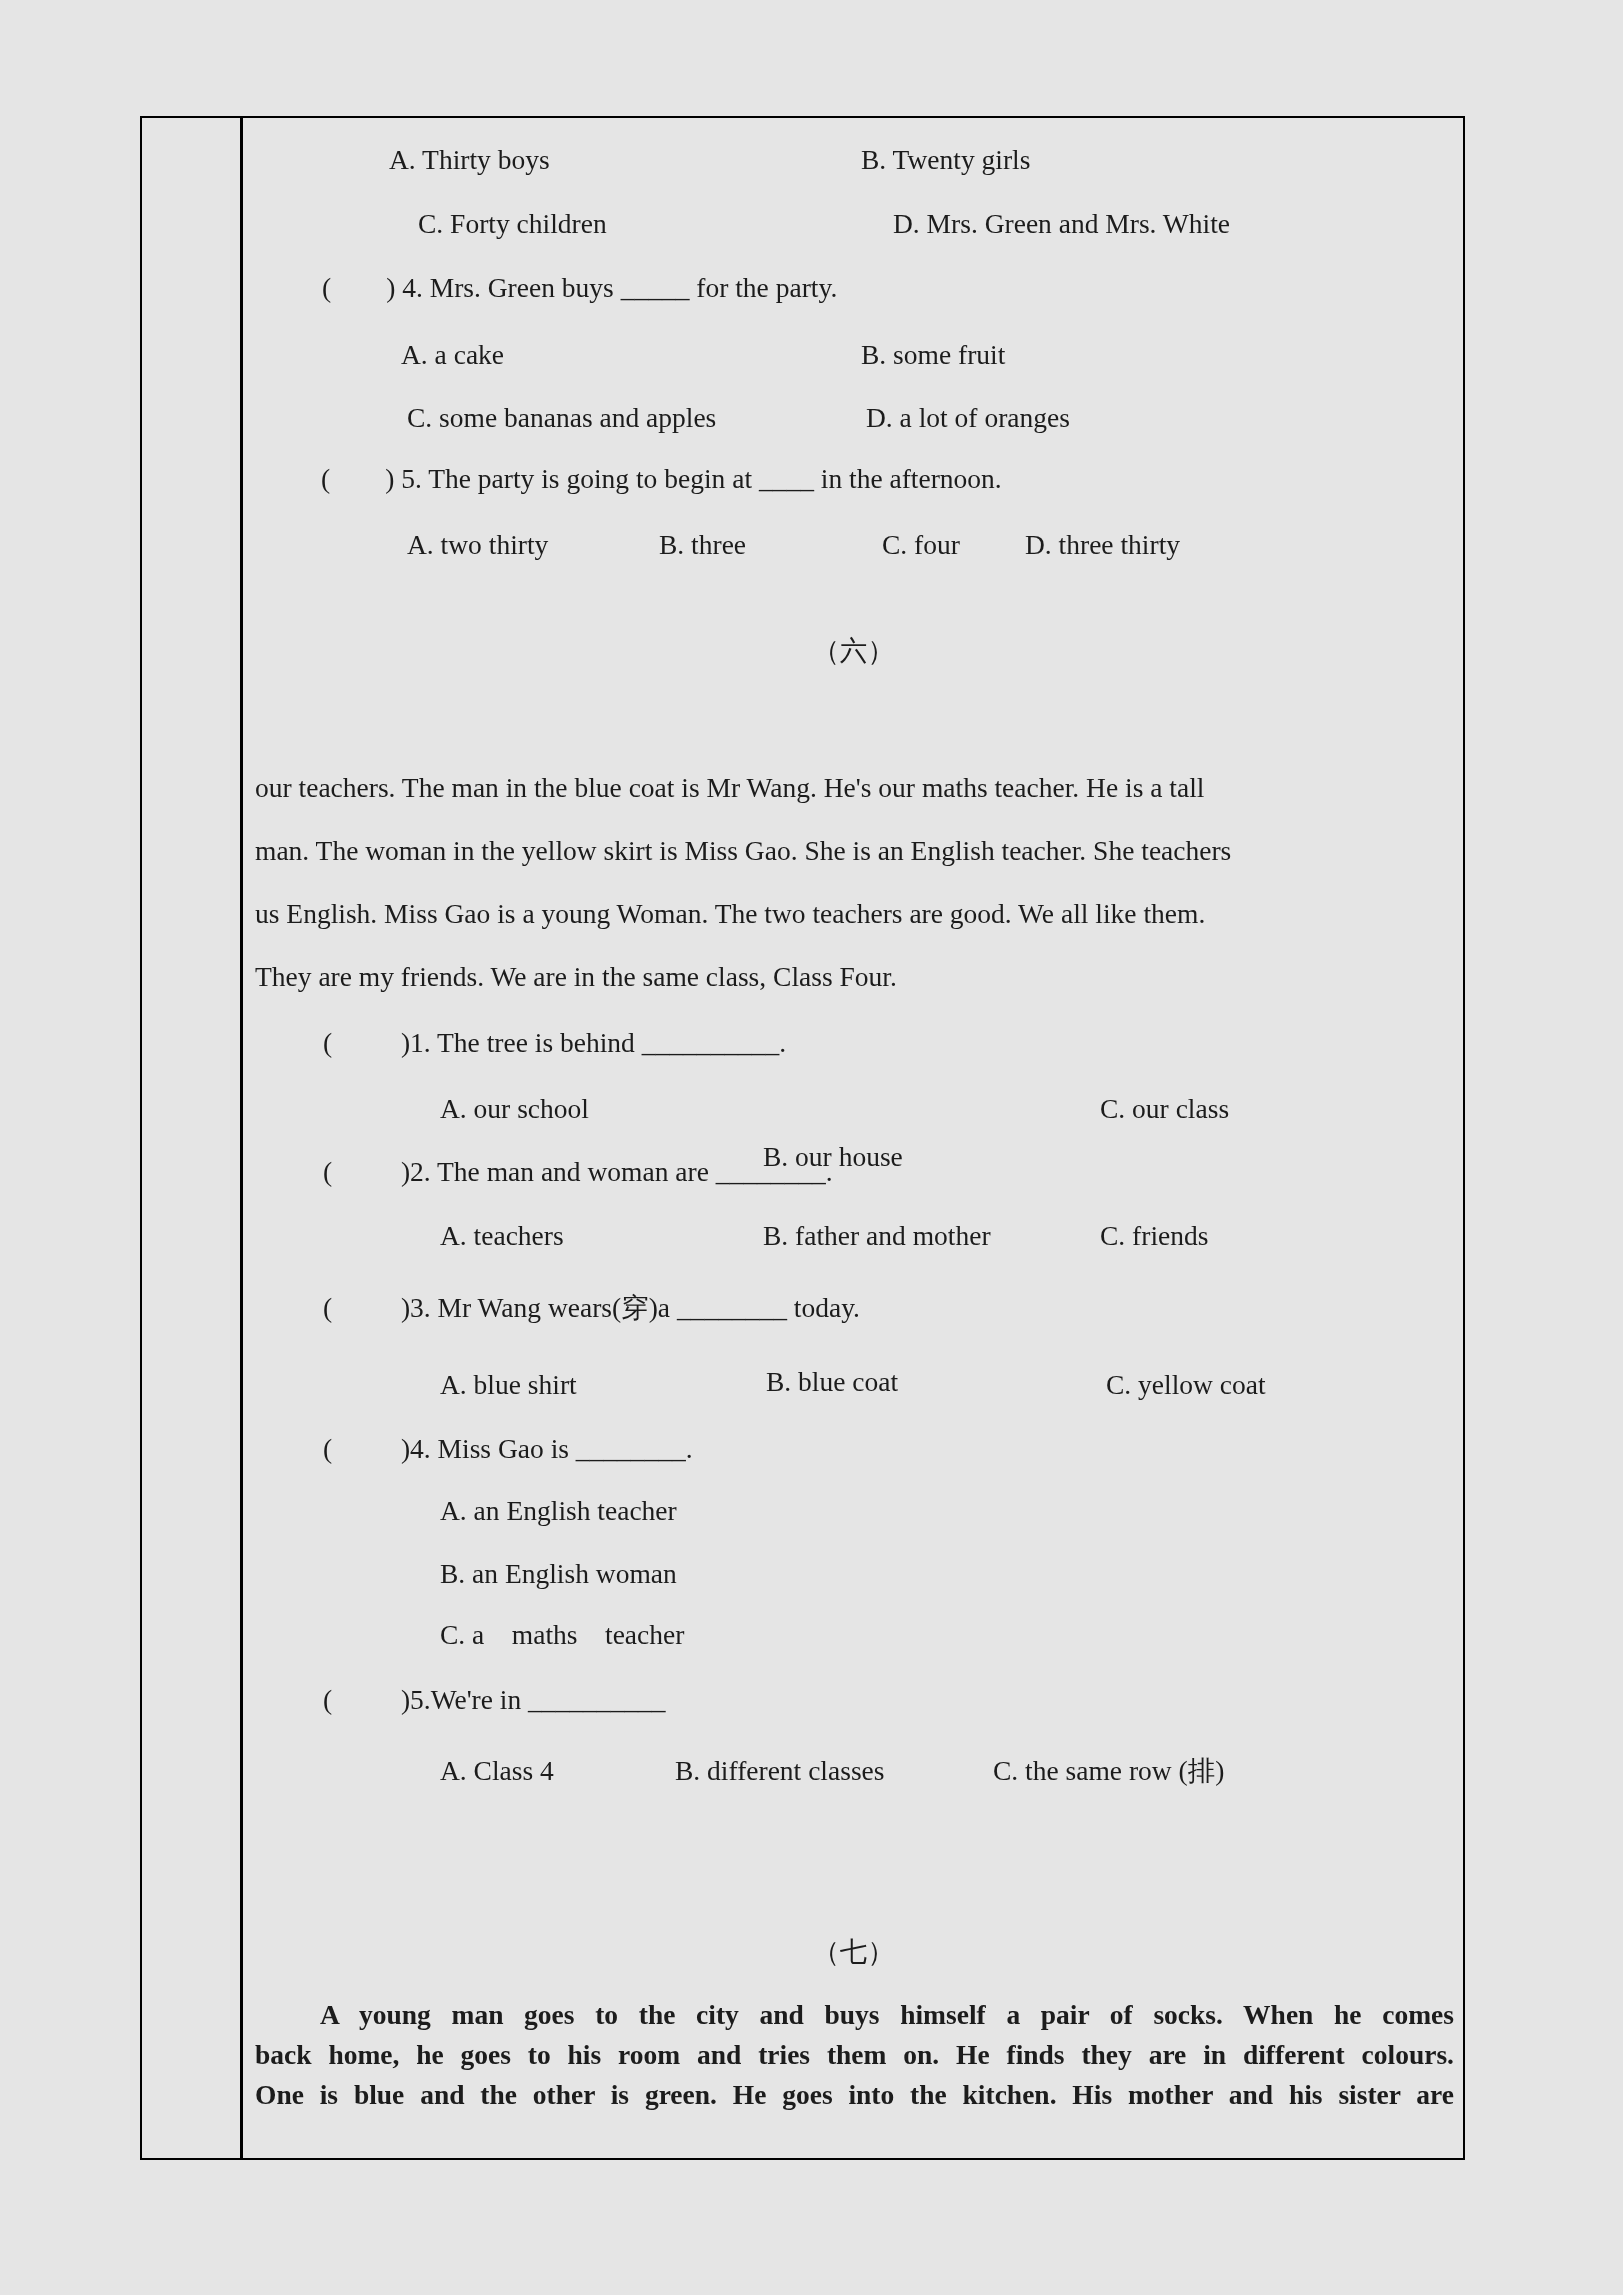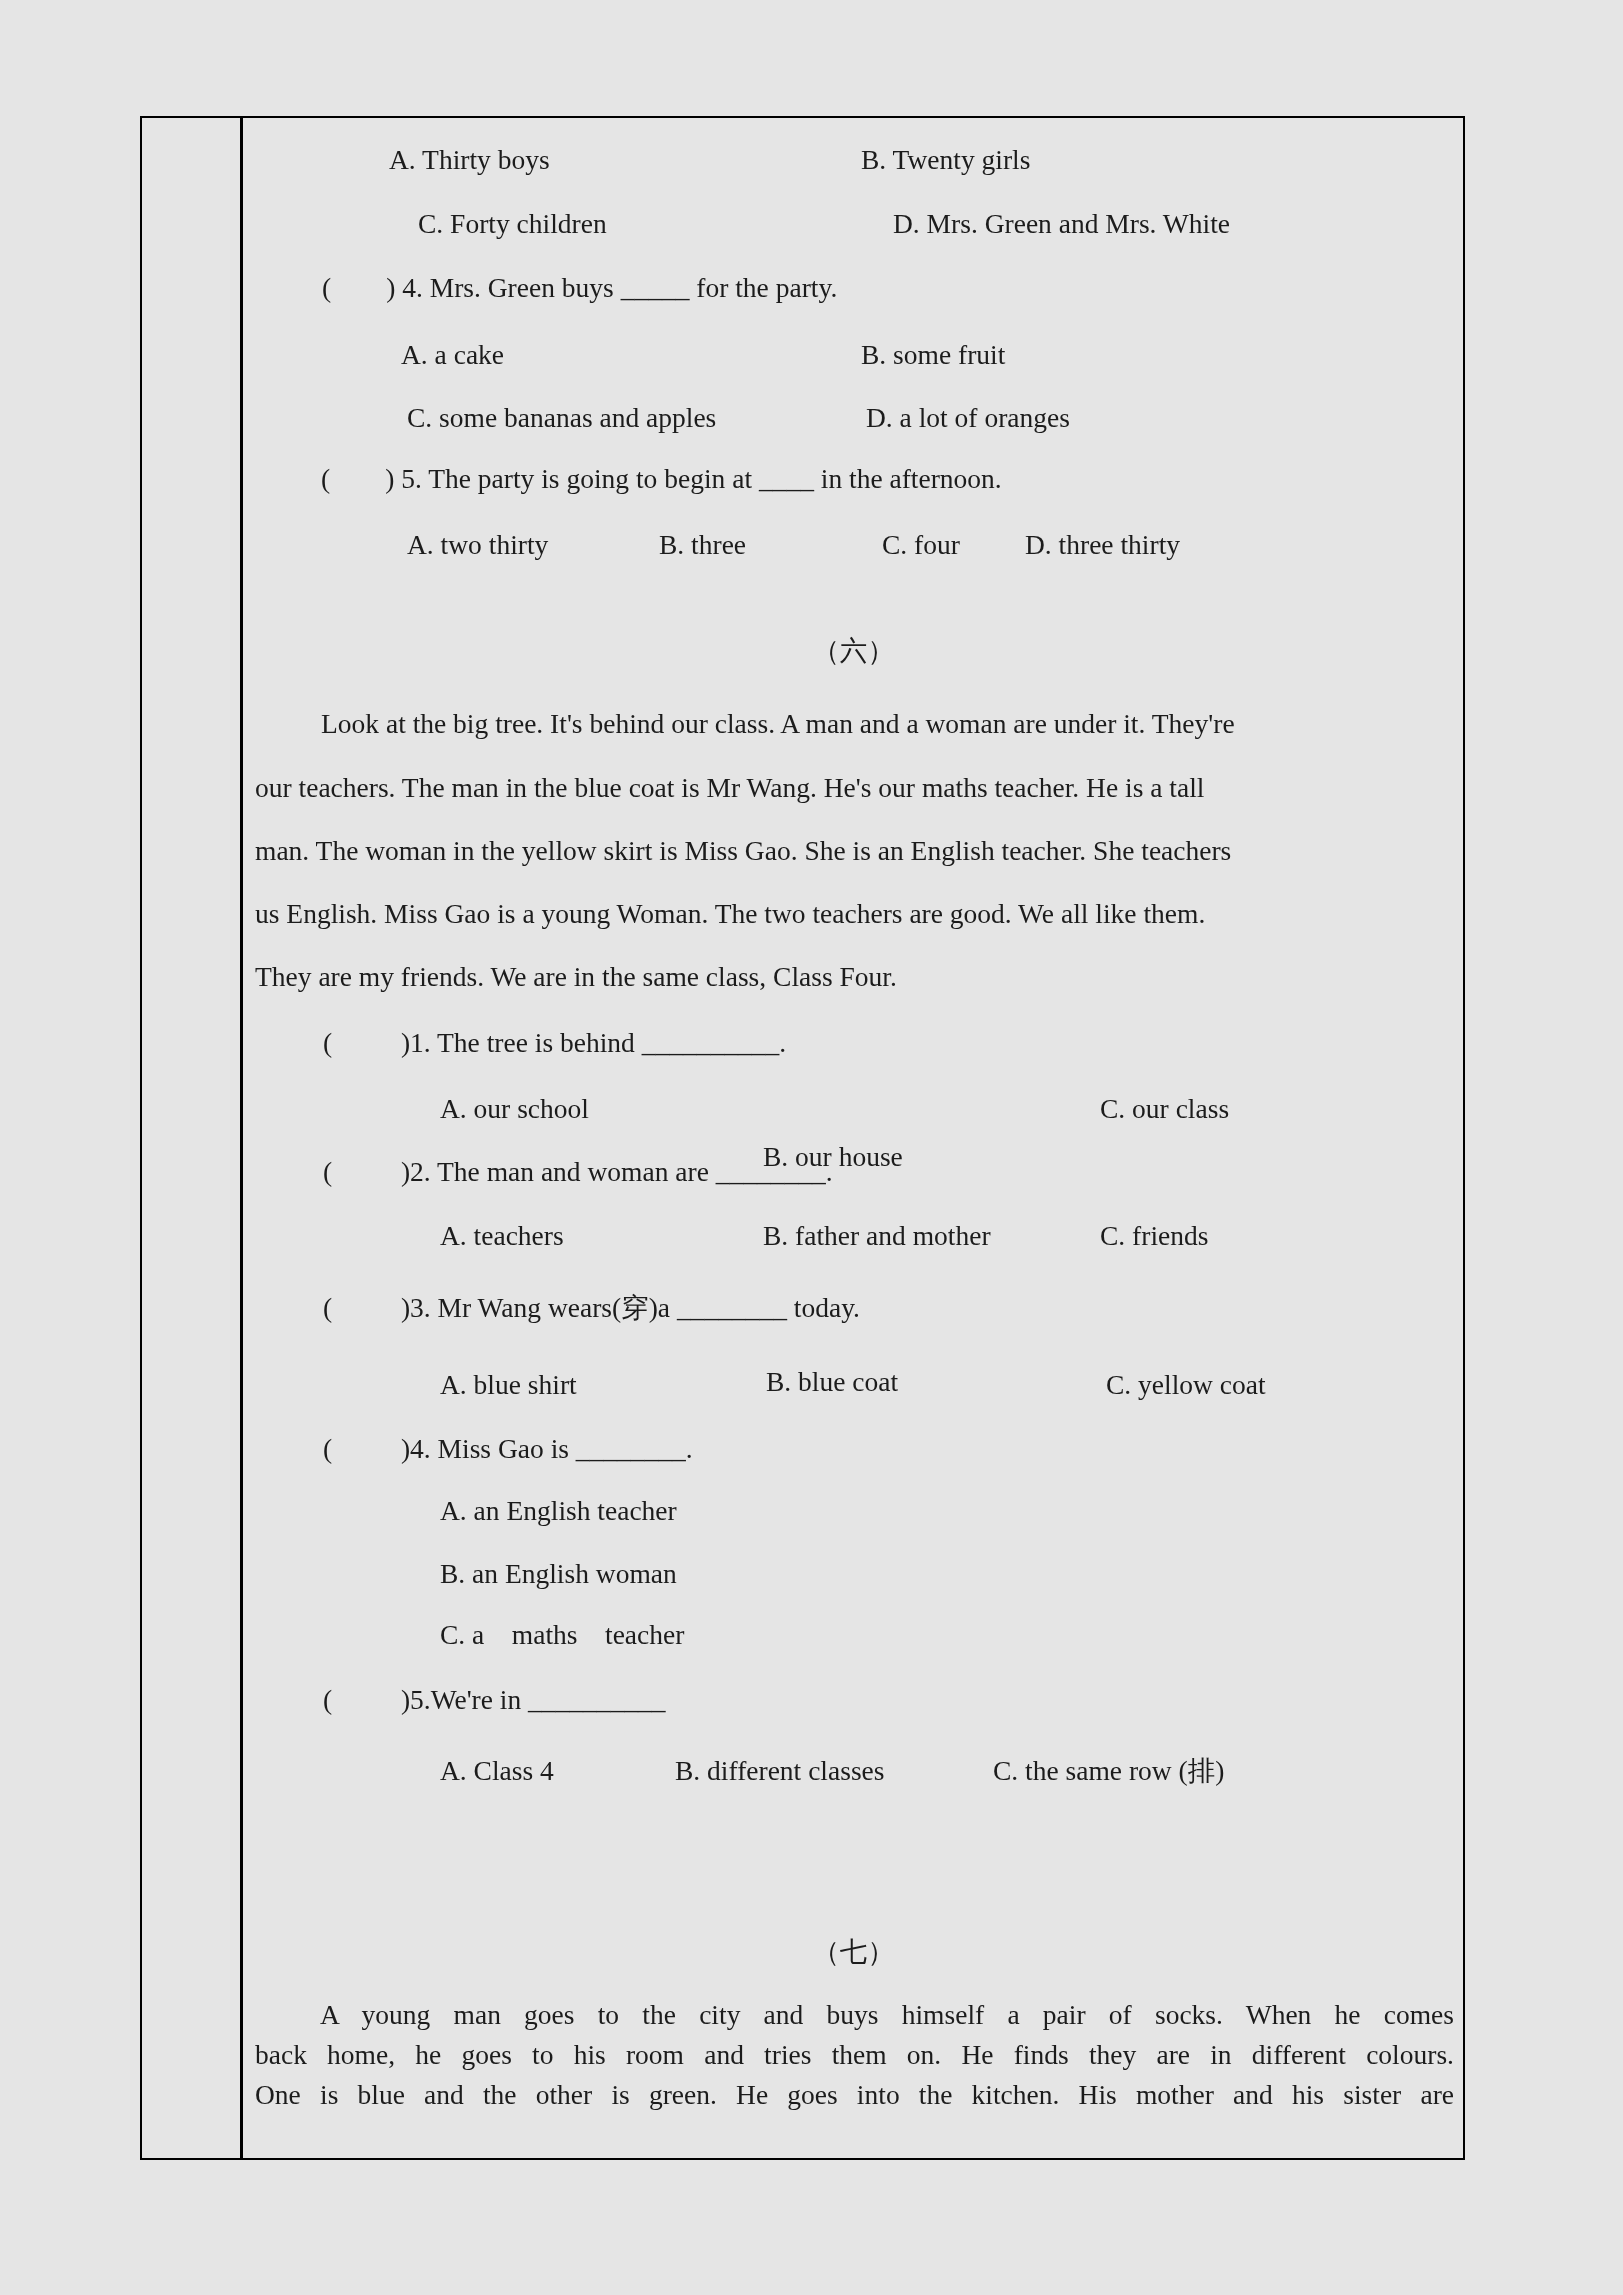--- a/index.html
+++ b/index.html
@@ -32,20 +32,21 @@
     white-space:pre;
   }
   .center{
     text-align:center;
     white-space:normal;
   }
   .just{
     white-space:normal;
     text-align:justify;
     text-align-last:justify;
+    font-weight:bold;
   }
 </style>
 </head>
 <body>
 
 <div class="page">
 
   <div class="sheet-table"></div>
   <div class="col-divider"></div>
 
@@ -65,21 +66,20 @@
 
   <div class="ln" style="left:321px;top:462px">(        ) 5. The party is going to begin at ____ in the afternoon.</div>
 
   <div class="ln" style="left:407px;top:528px">A. two thirty</div>
   <div class="ln" style="left:659px;top:528px">B. three</div>
   <div class="ln" style="left:882px;top:528px">C. four</div>
   <div class="ln" style="left:1025px;top:528px">D. three thirty</div>
 
   <div class="ln center" style="left:241px;top:634px;width:1225px">（六）</div>
 
-  <div class="ln" style="left:321px;top:707px">Look at the big tree. It's behind our class. A man and a woman are under it. They're</div>
   <div class="ln" style="left:255px;top:771px">our teachers. The man in the blue coat is Mr Wang. He's our maths teacher. He is a tall</div>
   <div class="ln" style="left:255px;top:834px">man. The woman in the yellow skirt is Miss Gao. She is an English teacher. She teachers</div>
   <div class="ln" style="left:255px;top:897px">us English. Miss Gao is a young Woman. The two teachers are good. We all like them.</div>
   <div class="ln" style="left:255px;top:960px">They are my friends. We are in the same class, Class Four.</div>
 
   <div class="ln" style="left:323px;top:1026px">(          )1. The tree is behind __________.</div>
   <div class="ln" style="left:440px;top:1092px">A. our school</div>
   <div class="ln" style="left:763px;top:1140px">B. our house</div>
   <div class="ln" style="left:1100px;top:1092px">C. our class</div>
 

